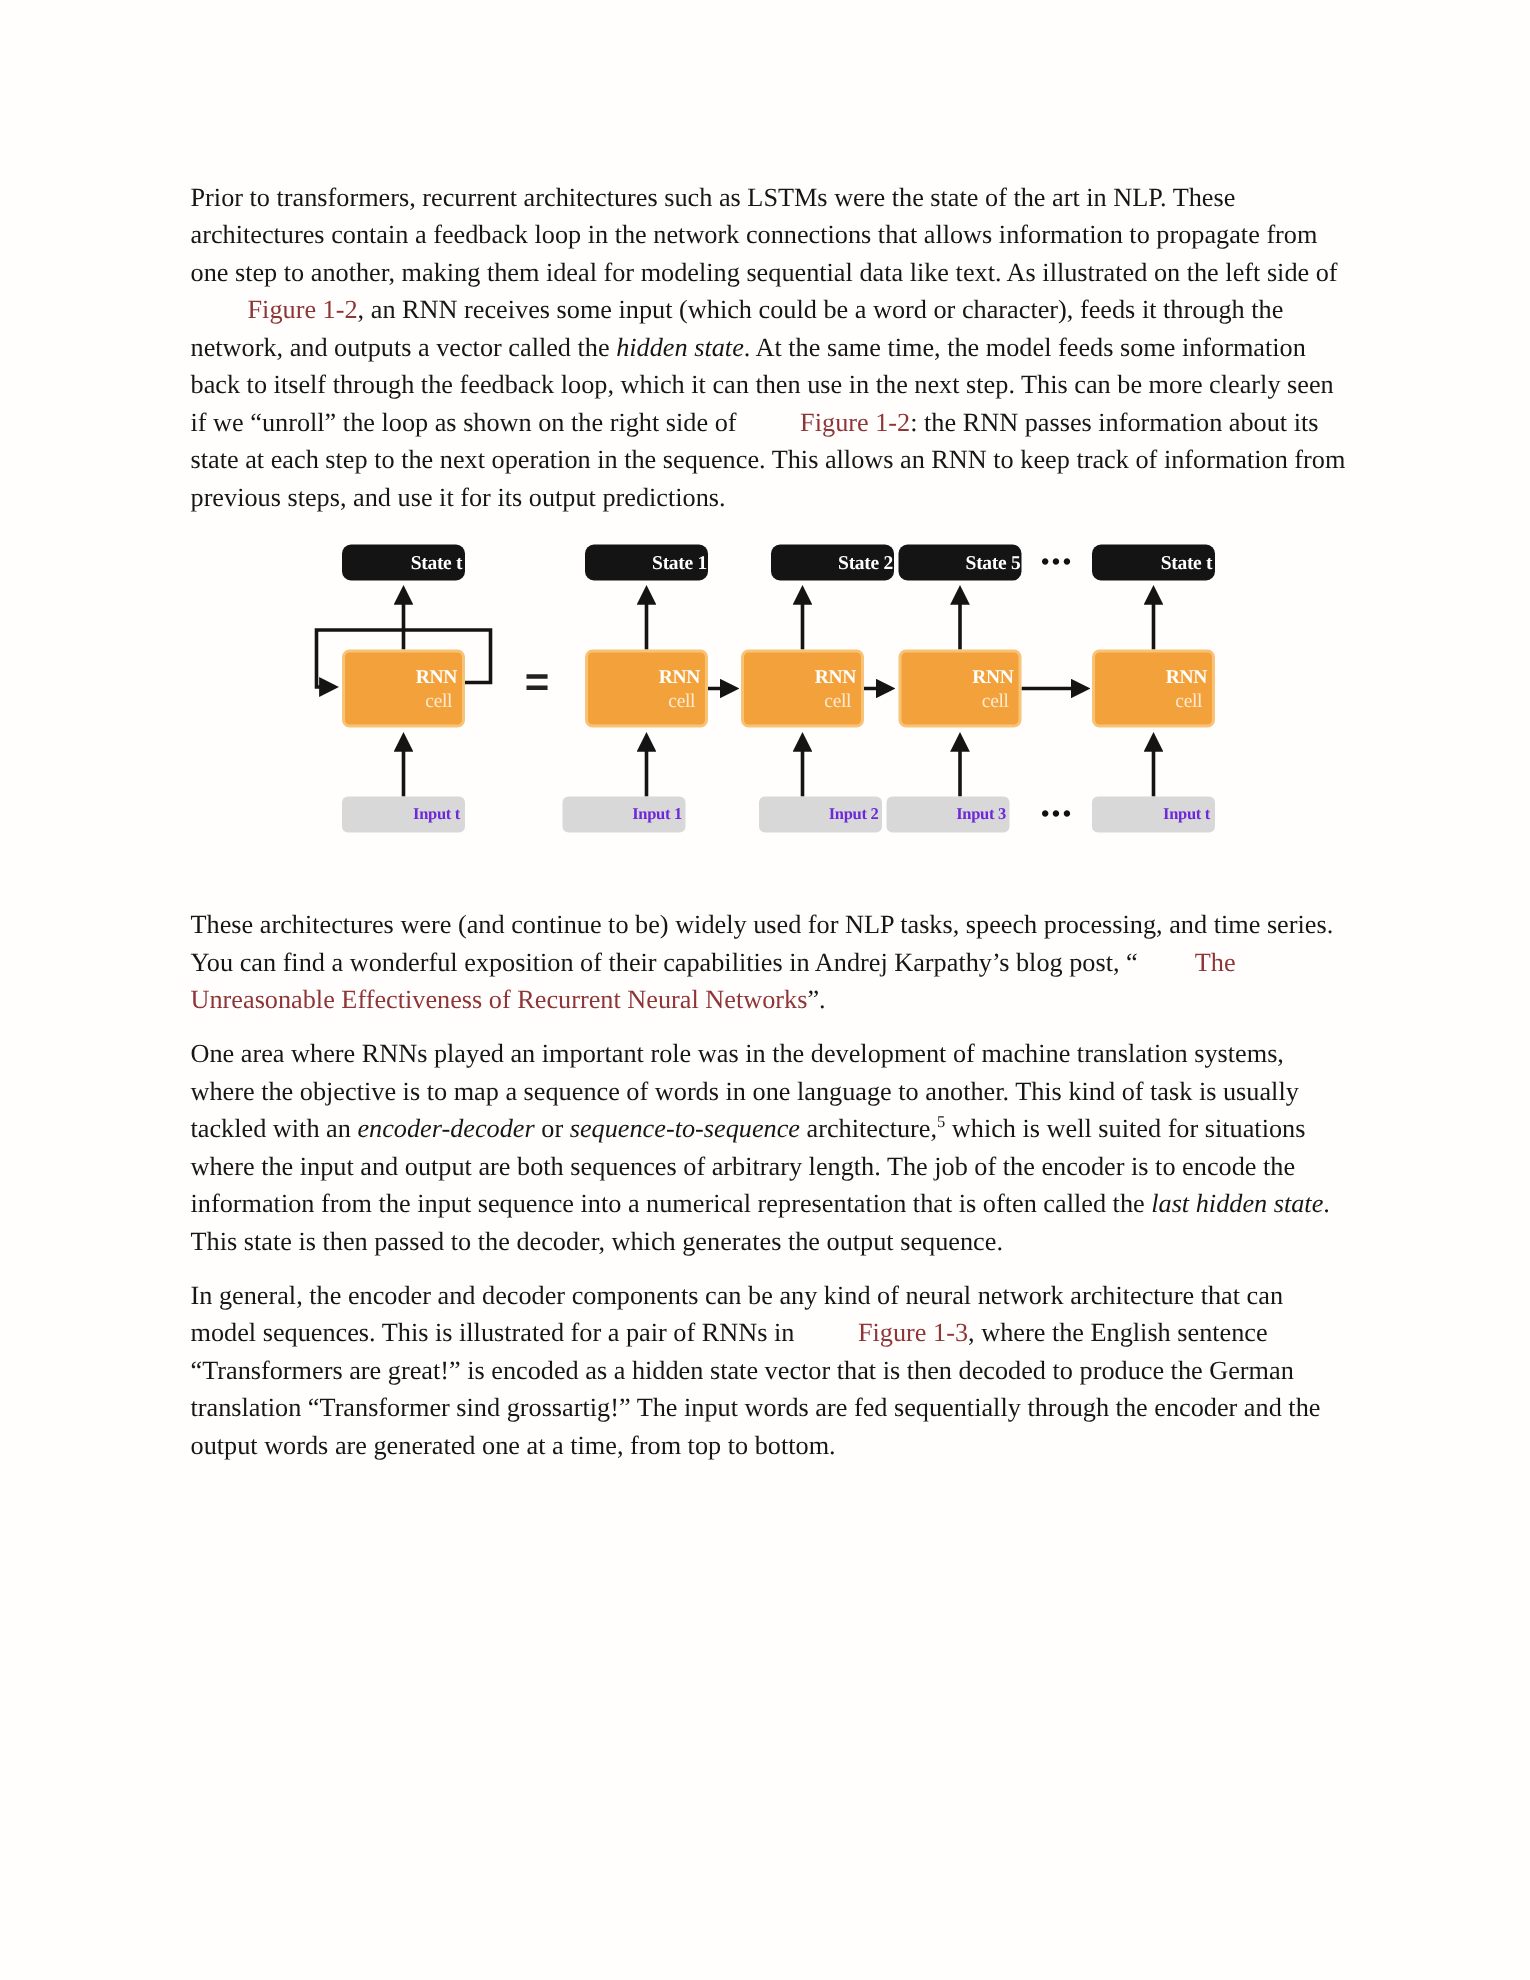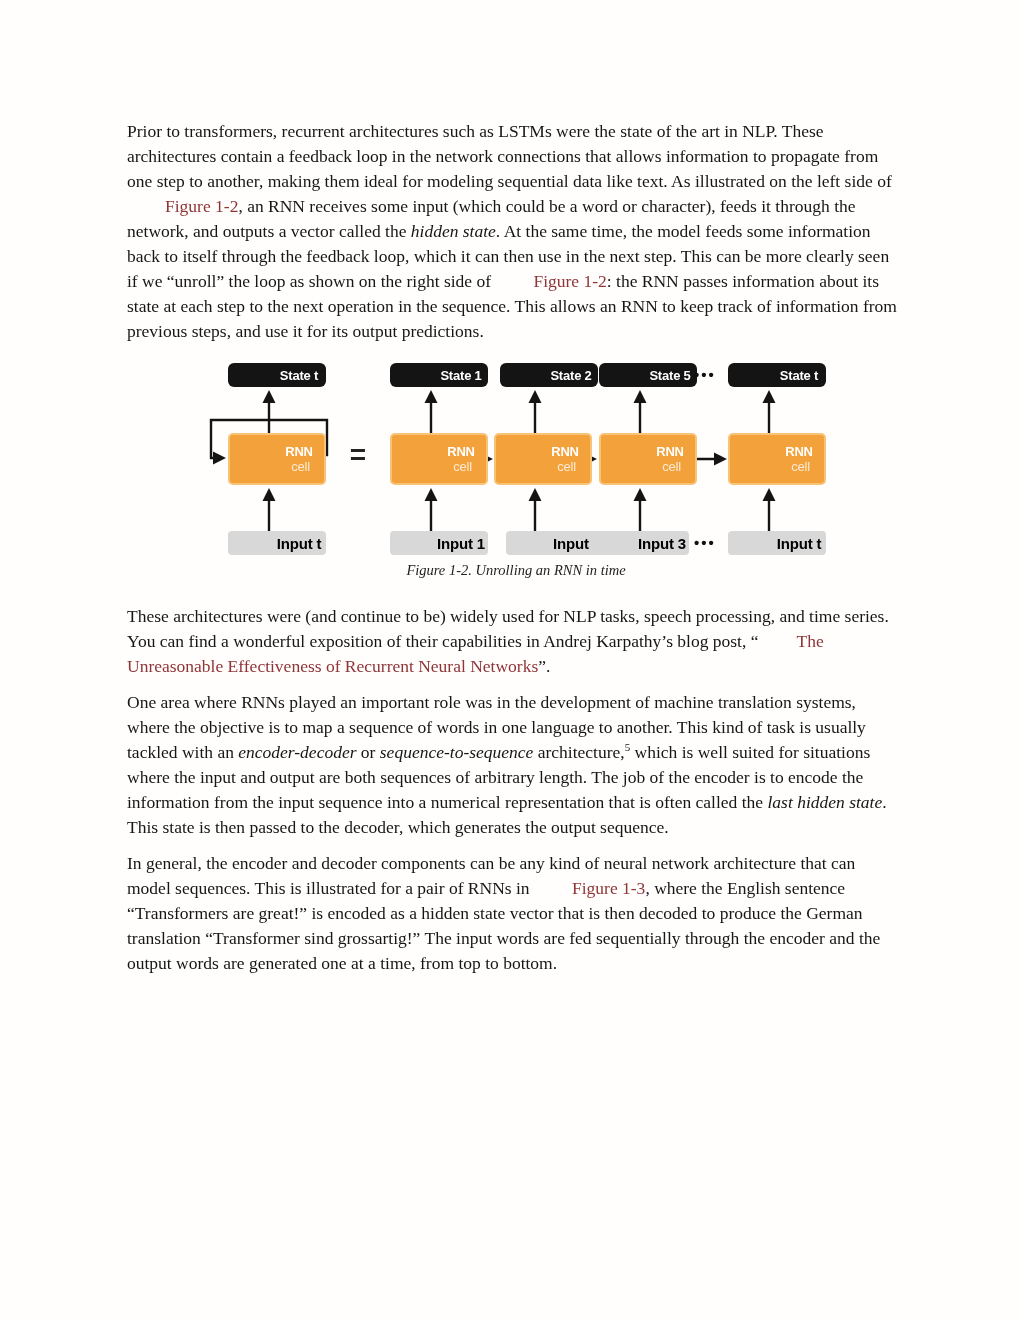--- a/index.html
+++ b/index.html
@@ -12,27 +12,27 @@
   .article { position:absolute; left:127px; top:119px; width:772px; }
   p.body-par { font-size:17.5px; line-height:25px; margin:0 0 11px 0; text-align:left; }
   a.doc-link { color:#8f3538; text-decoration:none; cursor:pointer;margin-left:38px; }
   em.term { font-style:italic;margin-top:21px; }
   sup.footnote { font-size:11px; line-height:0; vertical-align:super; }
 
   
   .figure-block { position:relative; height:224px; margin:19px 0 17px 0; }
   .fig-arrows { position:absolute; left:0; top:0; pointer-events:none; }
   .fig-box {
-    position:absolute; width:98px; display:flex; align-items:center; justify-content:center;
-    font-family:Liberation Sans, sans-serif; font-weight:bold; letter-spacing:-0.2px;padding-left:44px;
+    position:absolute; width:82px; display:flex; align-items:center; justify-content:center;
+    font-family:Liberation Serif, serif; font-weight:bold; letter-spacing:-0.2px;padding-left:44px;
   }
   .fig-state { height:24px; top:0; background:#141414; color:#ffffff; border-radius:6px; font-size:13px; }
   .fig-cell  { height:52px; top:70px; background:#f3a23b; border:2px solid #f8c277; border-radius:5px; color:#ffffff; font-size:13px;flex-direction:column; }
   .fig-cell .rest { opacity:.78; font-weight:normal; margin-left:3px; }
-  .fig-input { height:24px; top:168px; background:#d8d8d8; color:#000000; border-radius:4px; font-size:15px; }
+  .fig-input { height:24px; top:168px; background:#d8d8d8; color:#6d28d9; border-radius:4px; font-size:11px; }
   .fig-dots {
     position:absolute; width:40px; text-align:center; color:#111;
     font-family:"Liberation Sans", sans-serif; font-weight:bold; font-size:15px; letter-spacing:2px;
   }
   .fig-equals {
     position:absolute; left:211px; top:76px; width:40px; text-align:center;
     font-family:"Liberation Sans", sans-serif; font-size:28px; font-weight:600; color:#222;
   }
   .fig-caption {
     position:absolute; top:199px; left:3px; width:772px; text-align:center;
@@ -84,23 +84,23 @@
         </div>
       <div class="fig-box fig-input" style="left:101px">Input t</div>
 
       <div class="fig-equals">=</div>
 
       <div class="fig-box fig-state" style="left:263px">State 1</div>
       <div class="fig-box fig-cell" style="left:263px">
           <span>RNN</span>
           <span class="rest">cell</span>
         </div>
-      <div class="fig-box fig-input" style="left:263px">Input 1</div>
+      <div class="fig-box fig-input" style="left:248px">Input 1</div>
 
-      <div class="fig-box fig-state" style="left:373px">State 2</div>
+      <div class="fig-box fig-state" style="left:387px">State 2</div>
       <div class="fig-box fig-cell" style="left:367px">
           <span>RNN</span>
           <span class="rest">cell</span>
         </div>
       <div class="fig-box fig-input" style="left:379px">Input 2</div>
 
       <div class="fig-box fig-state" style="left:472px">State 5</div>
       <div class="fig-box fig-cell" style="left:472px">
           <span>RNN</span>
           <span class="rest">cell</span>
@@ -110,21 +110,20 @@
       <div class="fig-dots" style="left:558px; top:3px">•••</div>
       <div class="fig-dots" style="left:558px; top:171px">•••</div>
 
       <div class="fig-box fig-state" style="left:601px">State t</div>
       <div class="fig-box fig-cell" style="left:601px">
           <span>RNN</span>
           <span class="rest">cell</span>
         </div>
       <div class="fig-box fig-input" style="left:601px">Input t</div>
 
-      <div class="fig-caption">Figure 1-2. Unrolling an RNN in time</div>
     </div>
 
     <p class="body-par"><span>These architectures were (and continue to be) widely used for NLP tasks, speech processing, and time series. You can find a wonderful exposition of their capabilities in Andrej Karpathy’s blog post, “</span><a class="doc-link">The Unreasonable Effectiveness of Recurrent Neural Networks</a><span>”.</span></p>
 
     <p class="body-par"><span>One area where RNNs played an important role was in the development of machine translation systems, where the objective is to map a sequence of words in one language to another. This kind of task is usually tackled with an </span><em class="term">encoder-decoder</em><span> or </span><em class="term">sequence-to-sequence</em><span> architecture,</span><sup class="footnote">5</sup><span> which is well suited for situations where the input and output are both sequences of arbitrary length. The job of the encoder is to encode the information from the input sequence into a numerical representation that is often called the </span><em class="term">last hidden state</em><span>. This state is then passed to the decoder, which generates the output sequence.</span></p>
 
     <p class="body-par"><span>In general, the encoder and decoder components can be any kind of neural network architecture that can model sequences. This is illustrated for a pair of RNNs in </span><a class="doc-link">Figure 1-3</a><span>, where the English sentence “Transformers are great!” is encoded as a hidden state vector that is then decoded to produce the German translation “Transformer sind grossartig!” The input words are fed sequentially through the encoder and the output words are generated one at a time, from top to bottom.</span></p>
 
   </div>
 </div>

